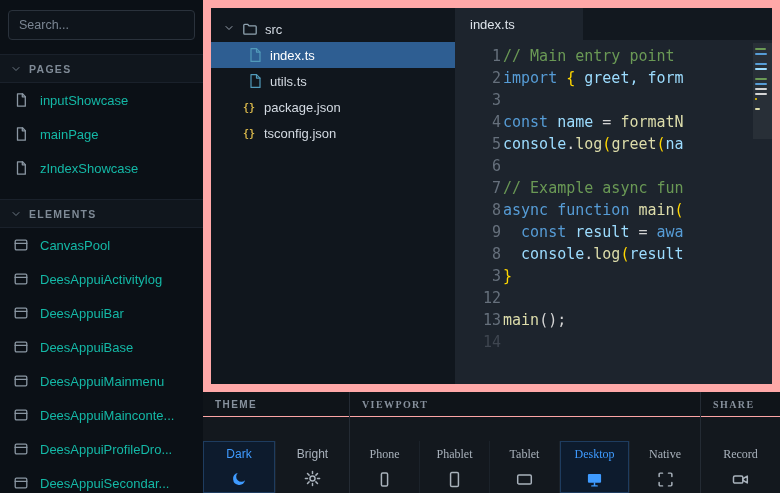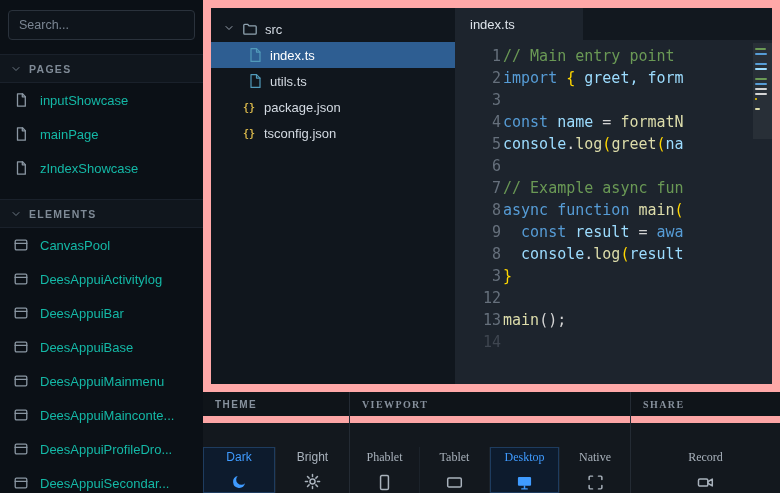--- a/index.html
+++ b/index.html
@@ -54,21 +54,21 @@
   .tok-punct{color:var(--c-punct,#ffd700);}
   .tok-plain{color:var(--c-plain,#d4d4d4);}
   .mini-slider{position:absolute;right:0;top:3px;width:19px;height:96px;background:rgba(255,255,255,0.05);}
   .minimap{position:absolute;right:4px;top:8px;width:13px;}
   .minimap .bar{height:2px;margin-bottom:3px;border-radius:1px;}
   
   .toolbar{flex:1;display:flex;background:#13181e;min-height:0;}
   .tb-group{display:flex;flex-direction:column;}
   .tb-group + .tb-group{border-left:1px solid #242b34;font-family:Liberation Serif, serif;}
   .tb-group.share{flex:1;}
-  .tb-head{height:24px;flex:0 0 24px;display:flex;align-items:center;padding:0 12px;background:#0f1419;color:#87919d;font-size:10px;font-weight:bold;letter-spacing:1.4px;border-bottom:7px solid #fca5a5;}
+  .tb-head{height:24px;flex:0 0 24px;display:flex;align-items:center;padding:0 12px;background:#0f1419;color:#87919d;font-size:10px;font-weight:bold;letter-spacing:1.4px;border-bottom:1px solid #fca5a5;}
   .tb-buttons{flex:1;display:flex;}
   .tb-btn{width:73px;box-sizing:border-box;display:flex;flex-direction:column;align-items:center;justify-content:center;gap:9px;color:#a9b2bc;cursor:pointer;border-right:1px solid #1b222a;margin-top:24px;}
   .tb-btn:last-child{border-right:none;}
   .tb-group.viewport .tb-btn{width:70px;}
   .tb-group.share .tb-btn{width:100%;}
   .tb-btn .lbl{font-size:12px;}
   .tb-btn.active{background:#0d1b2d;color:var(--accent,#3f9bff);box-shadow:inset 0 0 0 1px #1e3c5f;}
 </style>
 </head>
 <body>
@@ -272,20 +272,26 @@
               <circle cx="8" cy="8" r="2.4"></circle>
               <path d="M8 1.3v2M8 12.7v2M1.3 8h2M12.7 8h2M3.3 3.3l1.5 1.5M11.2 11.2l1.5 1.5M12.7 3.3l-1.5 1.5M4.8 11.2l-1.5 1.5"></path>
             </svg>
           </div>
         </div>
       </div>
       <div class="tb-group viewport">
         <div class="tb-head">VIEWPORT</div>
         <div class="tb-buttons">
           <div class="tb-btn">
+            <span class="lbl">Phone</span>
+            <svg class="ic ic17" viewBox="0 0 16 16">
+              <rect x="5.1" y="1.8" width="5.8" height="12.4" rx="1.2"></rect>
+            </svg>
+          </div>
+          <div class="tb-btn">
             <span class="lbl">Phablet</span>
             <svg class="ic ic17" viewBox="0 0 16 16">
               <rect x="4.3" y="1.5" width="7.4" height="13" rx="1.2"></rect>
             </svg>
           </div>
           <div class="tb-btn">
             <span class="lbl">Tablet</span>
             <svg class="ic ic17" viewBox="0 0 16 16">
               <rect x="1.6" y="3.8" width="12.8" height="8.4" rx="1.2"></rect>
             </svg>

